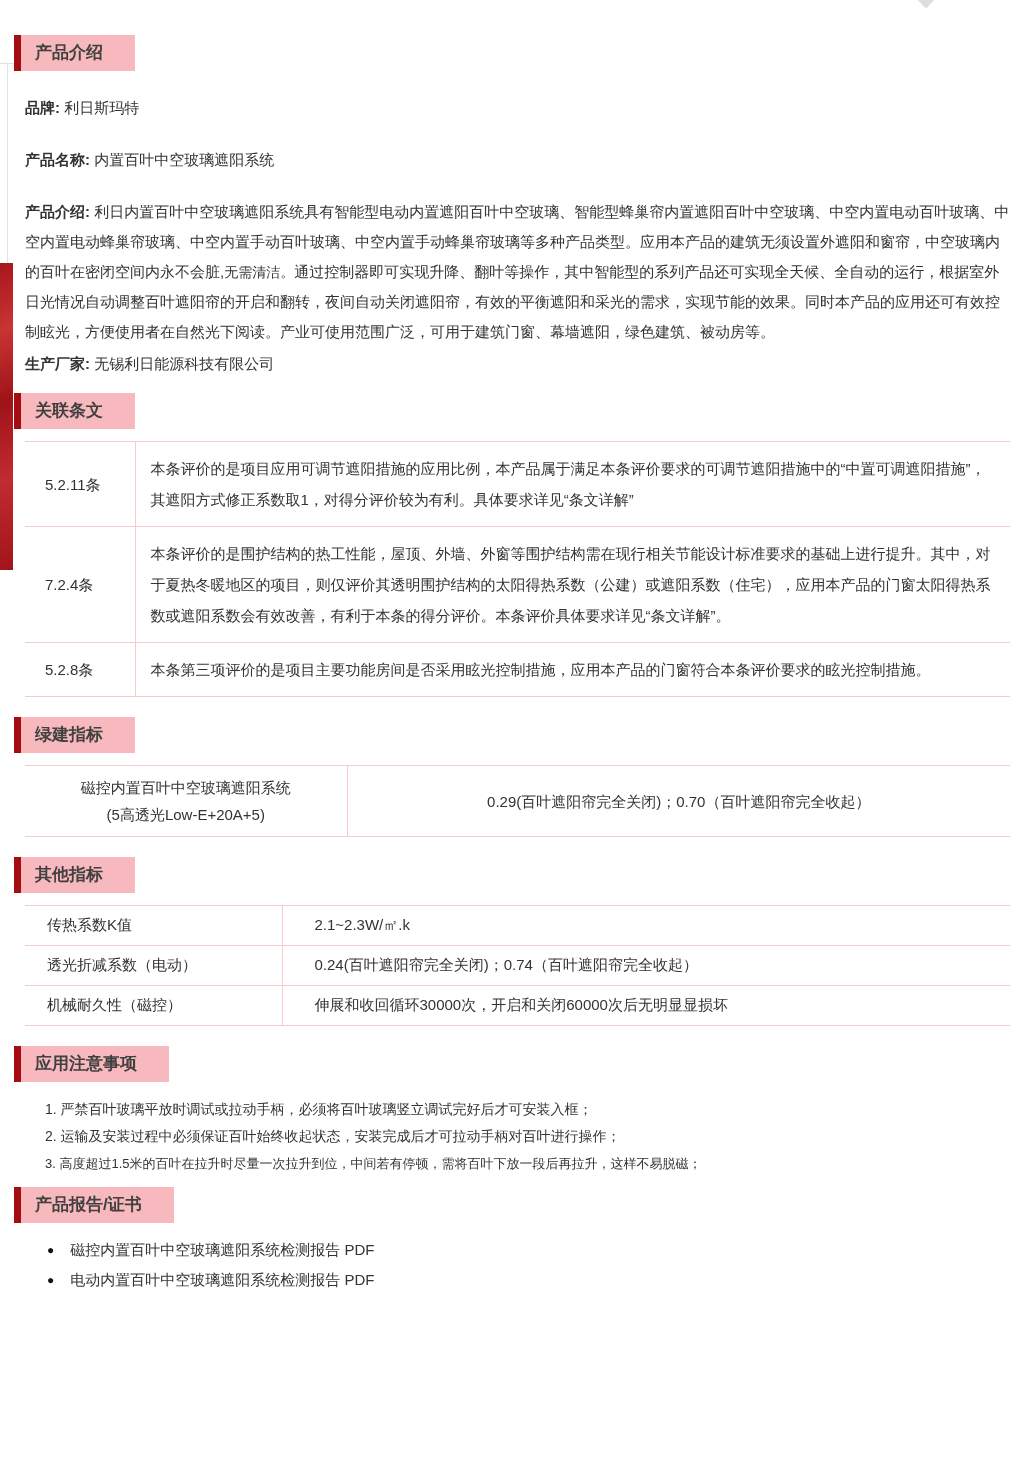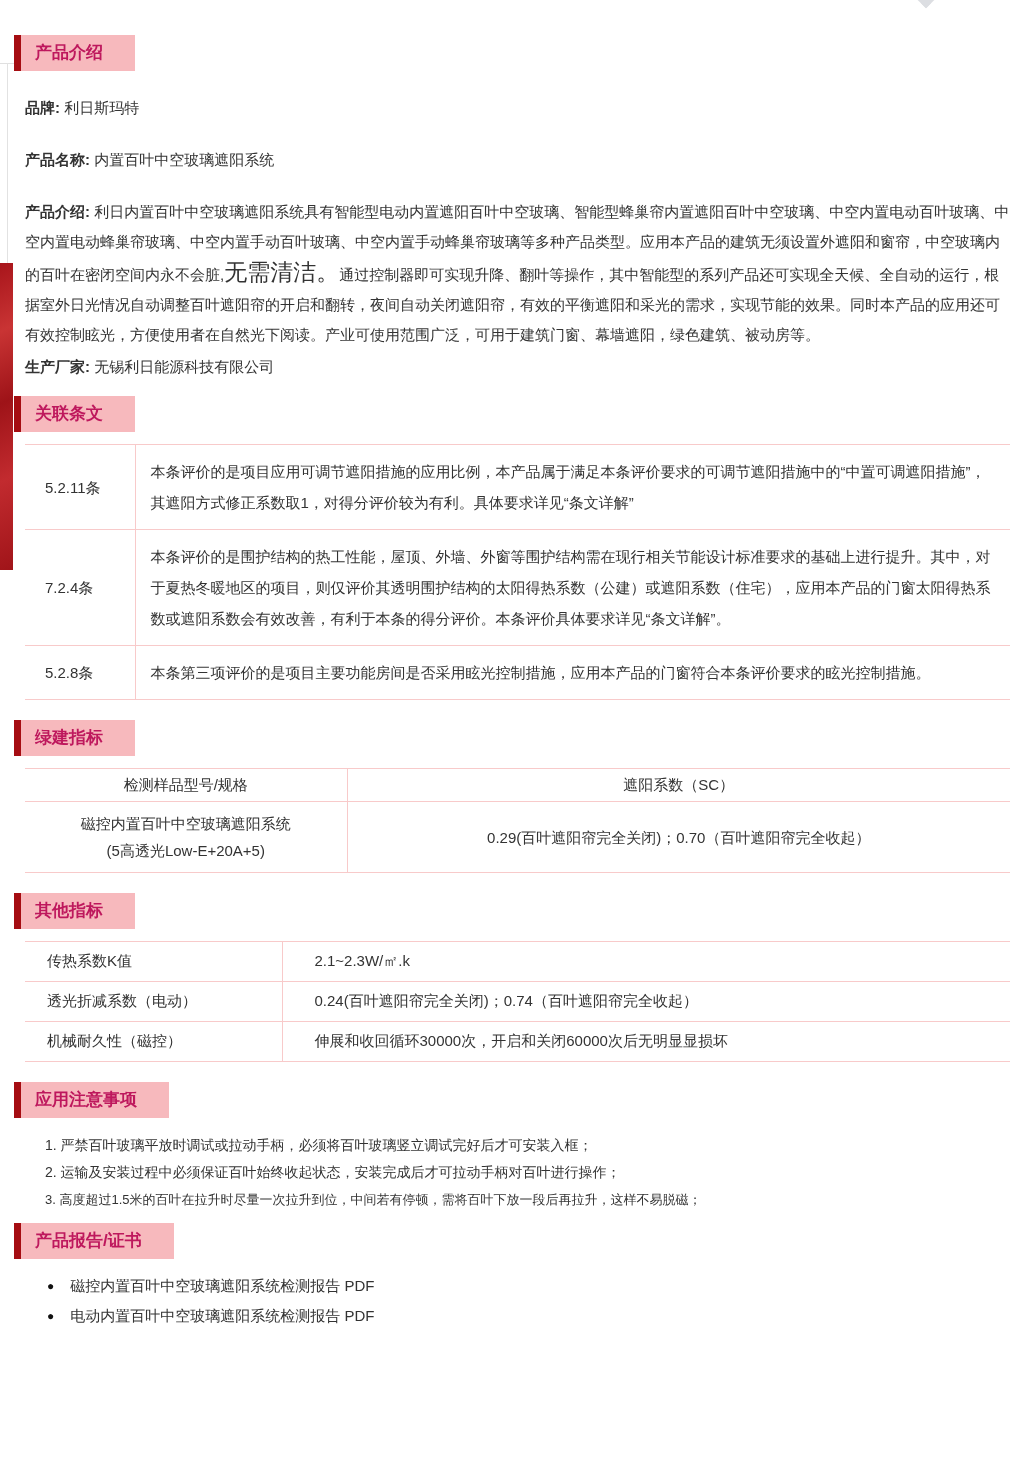--- a/index.html
+++ b/index.html
@@ -33,29 +33,29 @@
     width:112px; height:47px; line-height:47px; text-align:center;
     font-size:15px; color:#333; background:#fff; cursor:pointer;
     border-right:1px solid #e8e8e8;
   }
   .tab.active { background:#e60012; color:#fff; border-right:none; }
 
   
   .sec-h { margin-left:-11px; margin-top:20px; display:flex; align-items:stretch; height:36px; }
   .sec-h .bar { width:7px; background:#a50d12; }
   .sec-h .ttl {
-    background:#f7b9bd; color:#be185d; font-weight:bold; font-size:17px;
+    background:#f7b9bd; color:#404040; font-weight:bold; font-size:17px;
     line-height:36px; padding:0 32px 0 14px; white-space:nowrap;
   }
 
   
   .para { margin-top:22px; line-height:30px; font-size:15px; }
   .para b { font-weight:bold; }
   .para.desc { margin-top:22px; }
-  .hl-big { font-size:23px; }
+  .hl-big { font-size:14px; }
   .para.manu { margin-top:2px; }
 
   
   table { width:100%; border-collapse:collapse; }
   .tbl { margin-top:12px; }
   .tbl td, .tbl th { border-bottom:1px solid #f8caca; font-weight:normal; font-size:15px; color:#333; }
   .tbl tr:first-child td, .tbl tr:first-child th { border-top:1px solid #f8caca; }
 
   
   .tbl-clause td { vertical-align:middle; line-height:31px; }
@@ -124,24 +124,20 @@
     </tr>
   </tbody>
     </table>
 
   <div class="sec-h">
     <span class="bar"></span>
     <span class="ttl">绿建指标</span>
   </div>
   <table class="tbl tbl-green">
     <tbody>
-        <tr>
-      <th class="c1">检测样品型号/规格</th>
-      <th>遮阳系数（SC）</th>
-    </tr>
     <tr>
       <td class="c1">
         <div>磁控内置百叶中空玻璃遮阳系统</div>
         <div>(5高透光Low-E+20A+5)</div>
       </td>
       <td>0.29(百叶遮阳帘完全关闭)；0.70（百叶遮阳帘完全收起）</td>
     </tr>
   </tbody>
     </table>
 

